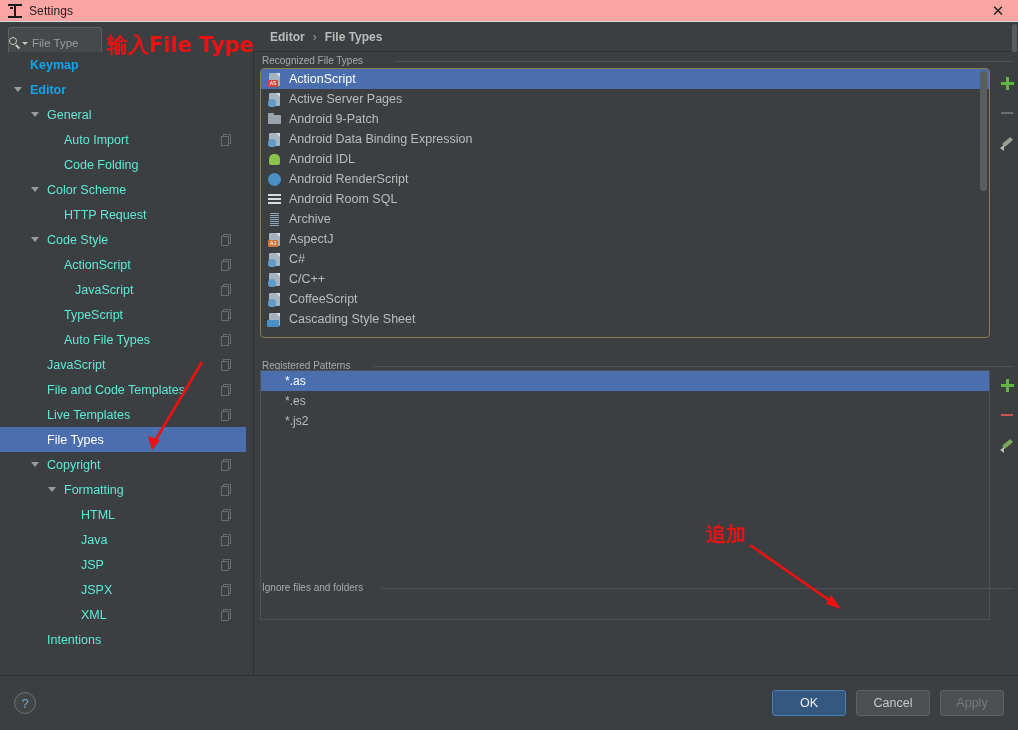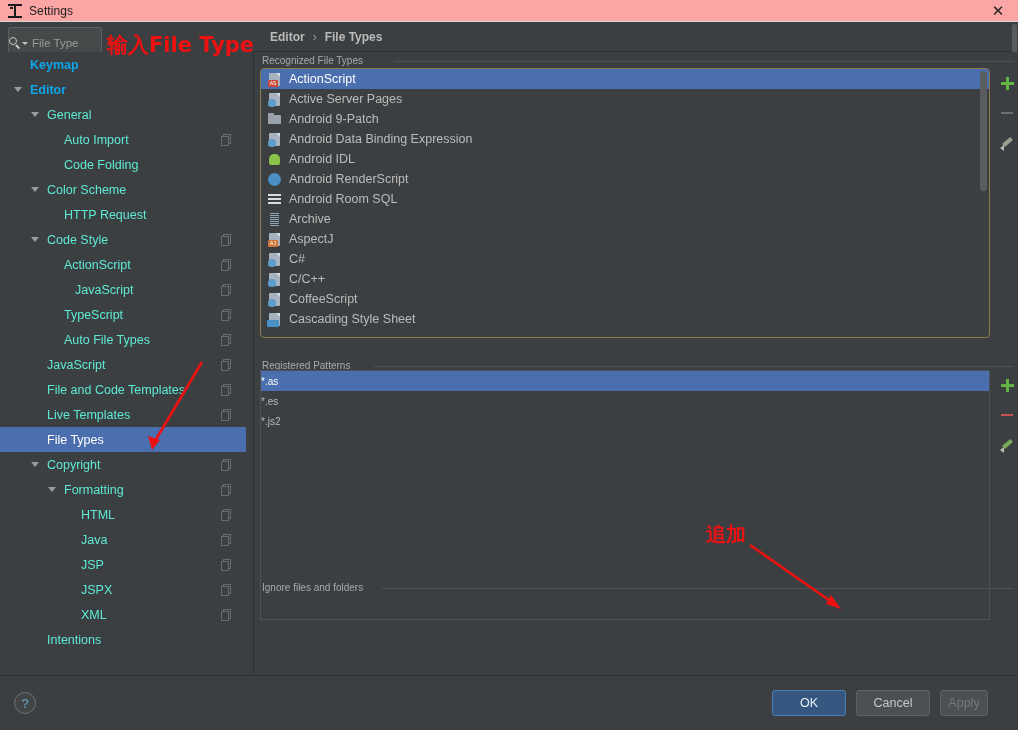--- a/index.html
+++ b/index.html
@@ -231,22 +231,22 @@
     border-top: 3px solid transparent; border-bottom: 3px solid transparent;
     border-right: 4px solid #b7bcae;
   }
 
   
   #patterns-panel {
     position: absolute; left: 6px; top: 318px; width: 730px; height: 250px;
     background: #3c3f41; border: 1px solid #4e5254;
   }
   .pat-row {
-    height: 20px; display: flex; align-items: center; padding-left: 0;
-    font-size: 10px; color: #bbbbbb;
+    height: 20px; display: flex; align-items: center; padding-left: 24px;
+    font-size: 12px; color: #bbbbbb;
   }
   .pat-row.sel { background: #4b6eaf; color: #ffffff; }
 
   
   #ignore-field {
     position: absolute; left: 6px; top: 596px; width: 730px; height: 24px;
     background: #45494a; border: 1px solid #5e6060; border-radius: 2px;
     display: flex; align-items: center; padding-left: 6px;
     font-size: 11.5px; color: #b0b0b0; overflow: hidden; white-space: nowrap;
   }
@@ -262,21 +262,21 @@
     font-size: 13px; display: flex; align-items: center; justify-content: center;
     background: #424546;
   }
   .dlg-btn {
     position: absolute; top: 14px; height: 26px; border-radius: 3px;
     font-size: 12.5px; display: flex; align-items: center; justify-content: center;
     border: 1px solid #5e6263; background: #4c5052; color: #c8c8c8;
   }
   #btn-ok { left: 772px; width: 74px; background: #365880; border-color: #4a7eb5; color: #e9eef5; }
   #btn-cancel { left: 856px; width: 74px; }
-  #btn-apply { left: 940px; width: 48px; color: #787878; }
+  #btn-apply { left: 940px; width: 64px; color: #787878; }
 
   
   .anno-text {
     position: absolute; color: #ee1111; font-weight: bold;
     -webkit-text-stroke: 3px #ffffff; paint-order: stroke fill;
     font-family: "DejaVu Sans", sans-serif;
   }
   .anno-text span {
     -webkit-text-stroke: 0; position: relative;
   }

